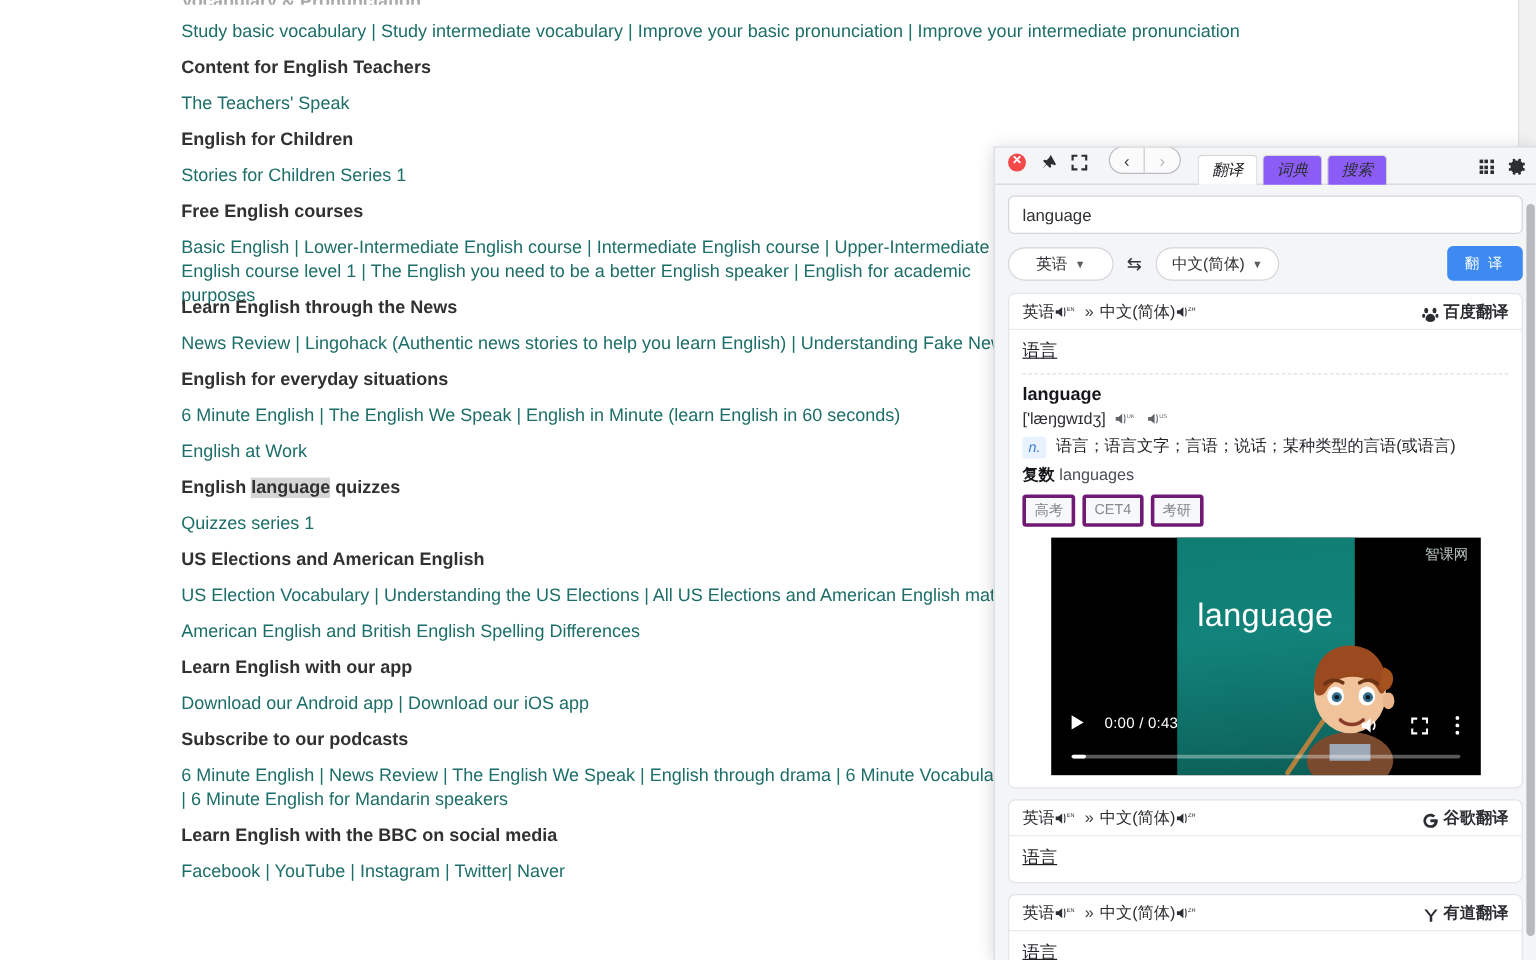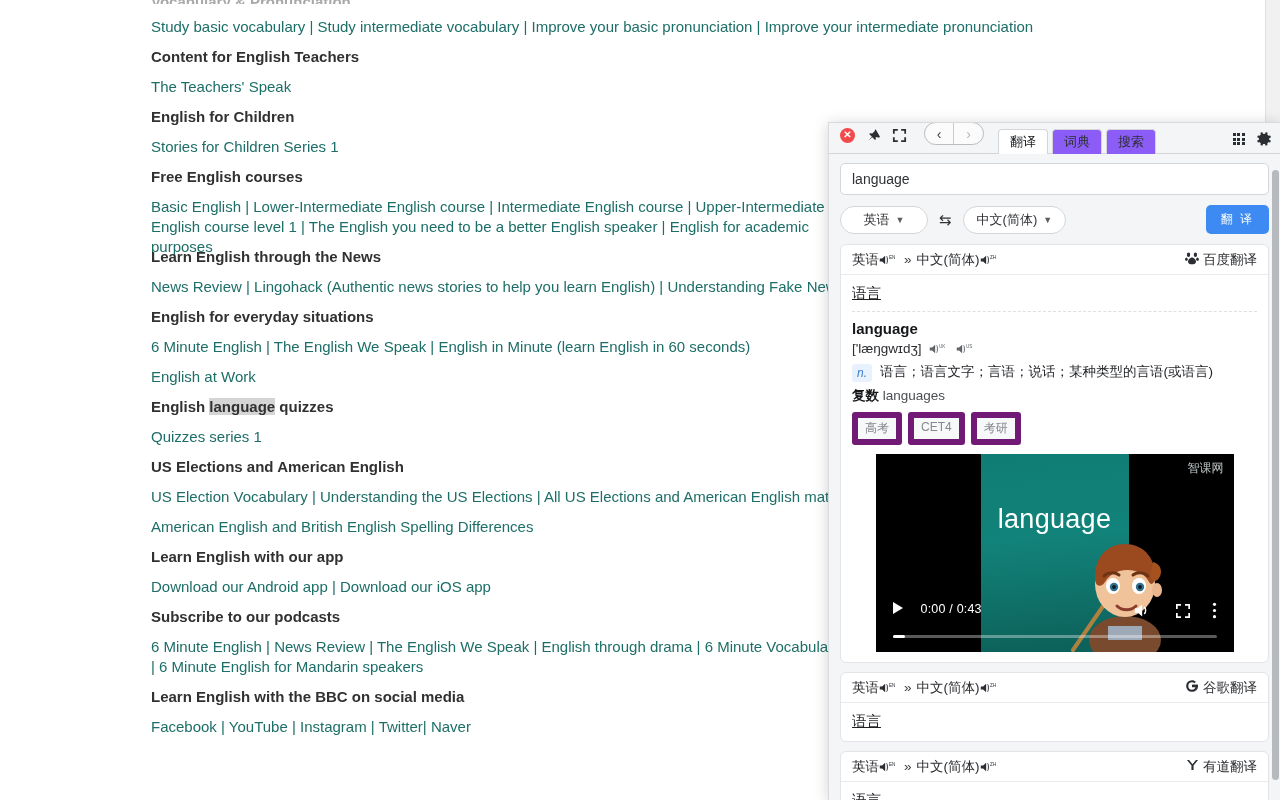--- a/index.html
+++ b/index.html
@@ -127,21 +127,21 @@
   }
   .navgrp div {
     width: 29px;
     display: flex; align-items: center; justify-content: center;
     font-size: 14px;
     cursor: pointer;
   }
   .navgrp div:first-child { border-right: 1px solid #c9cbcf; color: #3a3d42; }
   .navgrp div:last-child { color: #b4b7bb; }
 
-  .tabs { display: flex; margin-left: 14px; align-items: flex-end; }
+  .tabs { display: flex; margin-left: 14px; align-items: flex-end; font-style: italic; }
   .tab {
     height: 25px;
     padding: 0 11px;
     display: flex; align-items: center;
     font-size: 13px;
     color: #2d2f33;
     background: #8b5cf6;
     border: 1px solid #d3d5d8;
     border-bottom: none;
     border-radius: 4px 4px 0 0;
@@ -237,24 +237,24 @@
     display: flex; align-items: center;
     height: 30px;
     padding: 0 11px;
     border-bottom: 1px solid #e8eaec;
     font-size: 13.5px;
     color: #2b2d31;
   }
   .card-head .arrowsep { margin: 0 5px; color: #3a3d42; }
   .brand {
     margin-left: auto;
-    display: flex; align-items: flex-start; gap: 4px;
+    display: flex; align-items: flex-end; gap: 4px;
     font-size: 13.5px;
     color: #2b2d31;
-    font-weight: normal;
+    font-weight: bold;
   }
   .card-body { padding: 8px 11px 10px 11px; }
   .trans-line {
     font-size: 14.5px;
     color: #1f2125;
     line-height: 20px;
     text-decoration: underline;
   }
   .divider-dotted {
     border-top: 1px dashed #dddfe2;
@@ -291,21 +291,21 @@
     flex: 0 0 auto;
   }
   .plural {
     font-size: 13.5px;
     color: #4a4d52;
     margin-bottom: 7px;
   }
   .plural b { color: #15171a; }
   .tags { display: flex; gap: 6px; margin-bottom: 9px; }
   .tag {
-    border: 6px solid #701a75;
+    border: 3px solid #701a75;
     background: #f7f8f9;
     color: #85888d;
     border-radius: 3px;
     font-size: 12px;
     padding: 2px 7px;
   }
 
   
   .video {
     position: relative;

